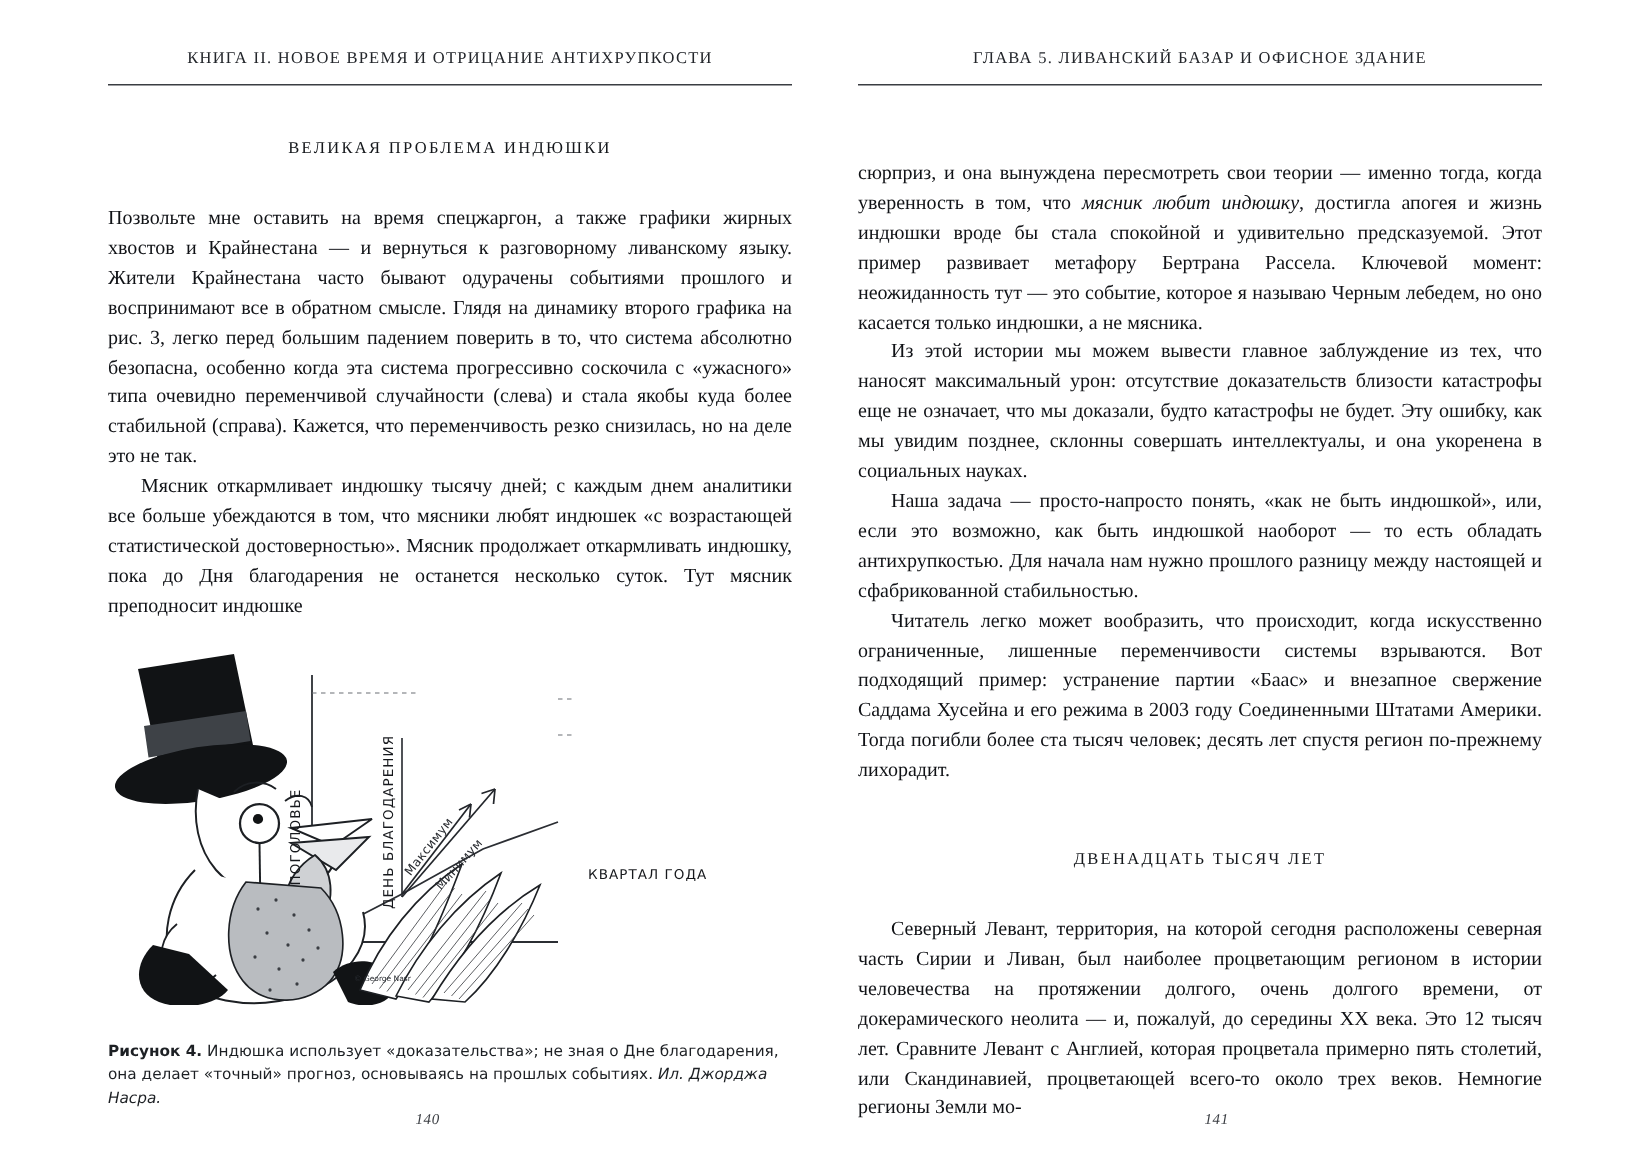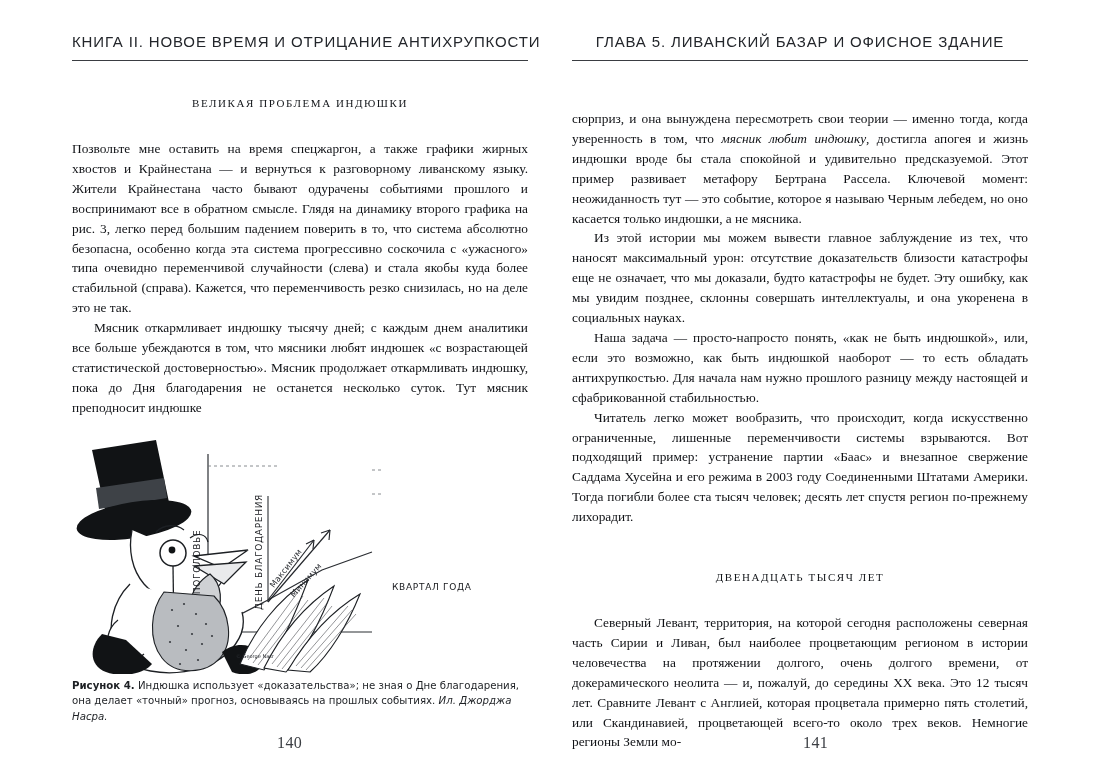--- a/index.html
+++ b/index.html
@@ -28,22 +28,22 @@
     width: 550px;
     height: 783px;
     box-sizing: border-box;
   }
 
   .page-left   { padding: 34px 22px 0 72px; }
   .page-right  { padding: 34px 72px 0 22px; }
 
   
   .running-head {
-    font-family: Liberation Sans, sans-serif;
-    font-size: 15px;
+    font-family: Liberation Serif, serif;
+    font-size: 11px;
     letter-spacing: 0.85px;
     text-align: center;
     color: #23262b;
     text-transform: uppercase;
     font-variant: small-caps;
     white-space: nowrap;
     line-height: 1;
   }
   .page-left .running-head  { width: 456px; }
   .page-right .running-head { width: 456px; }
@@ -88,37 +88,38 @@
   .figure {
     position: relative;
     width: 456px;
     height: 240px;
     margin-top: 16px;
   }
   .figure svg { display: block; }
 
   .figcaption {
     width: 456px;
-    margin-top: 4px;
+    margin-top: 24px;
     font-family: "DejaVu Sans", "Liberation Sans", sans-serif;
     font-size: 10.2px;
     line-height: 15.4px;
     color: #1d2024;
     text-align: left;
   }
   .figcaption b { font-weight: bold; }
   .figcaption i { font-style: italic; }
 
   
   .folio {
     position: absolute;
     bottom: 31px;
-    font-size: 16px;
+    font-size: 10px;
     color: #3b3e43;
     letter-spacing: 0.4px;
+    font-style: italic;
   }
   .page-left  .folio { left: 277px; }
   .page-right .folio { left: 253px; }
 
   
   .ill-label {
     font-family: "DejaVu Sans", "Liberation Sans", sans-serif;
     font-size: 9px;
     letter-spacing: 0.7px;
     fill: #16181c;

